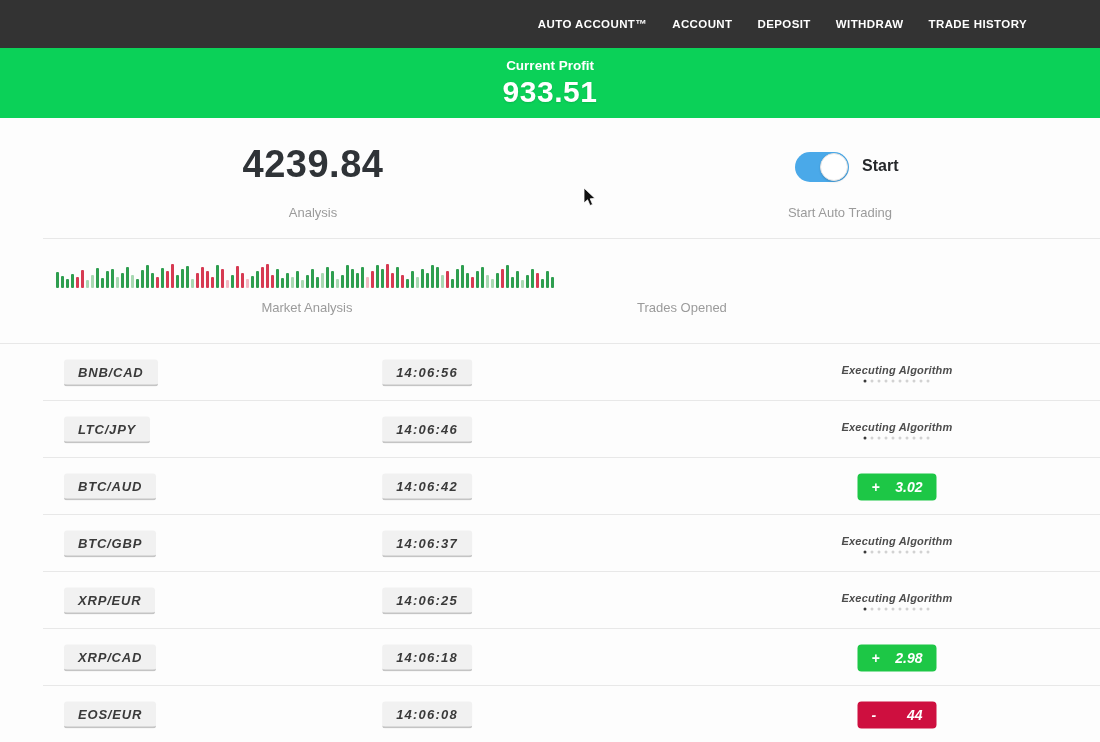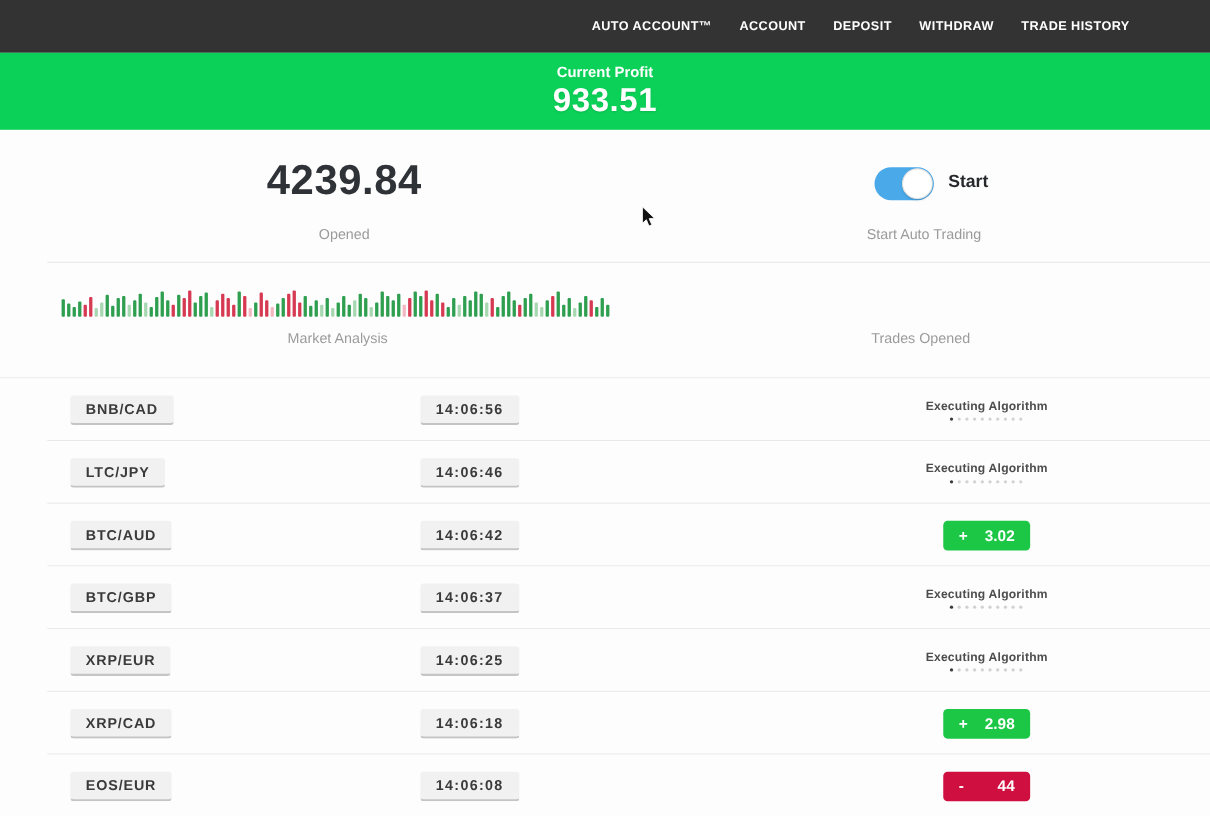--- a/index.html
+++ b/index.html
@@ -36,25 +36,25 @@
   .divider-1 { top:238px; }
 
   
   .chart { position:absolute; top:260px; left:56px; width:506px; height:28px;
            display:flex; align-items:flex-end; gap:2px; }
   .bar { display:inline-block; width:3px; border-radius:1px; }
   .market-label { position:absolute; top:300px; left:107px; width:400px; text-align:center;
                   font-size:13px; color:#9b9b9b; }
   .trades-opened-value { position:absolute; top:253px; left:637px; width:400px; text-align:center;
                          font-size:30px; font-weight:bold; color:#2f3337; }
-  .trades-opened-label { position:absolute; top:300px; left:637px; width:400px; text-align:center;
+  .trades-opened-label { position:absolute; top:300px; left:637px; width:400px; 
                          font-size:13px; color:#9b9b9b; }
 
   
-  .trades { position:absolute; top:343px; left:0; width:1100px; border-top:1px solid #e8e8e8; }
+  .trades { position:absolute; top:343px; left:0; width:1100px; border-top:1px solid #e8e8e8;font-style:italic; }
   .trade-row { position:relative; height:57px; background:#fdfdfd; }
   .trade-row::after { content:""; position:absolute; left:43px; right:0; bottom:0; height:1px; background:#e8e8e8; }
   .chip { position:absolute; top:50%; transform:translateY(-50%); background:#f1f1f1;
           border-bottom:2px solid #c4c4c4; border-radius:3px; padding:5px 14px;
           font-size:13px; font-weight:bold; color:#3a3a3a; letter-spacing:0.8px; white-space:nowrap; }
   .chip-pair { left:64px; }
   .chip-time { left:427px; transform:translate(-50%,-50%); letter-spacing:1.2px; }
   .status { position:absolute; left:897px; top:50%; transform:translate(-50%,-50%); text-align:center; }
   .status-label { font-size:11px; font-weight:bold; color:#4d4d4d; letter-spacing:0.2px; white-space:nowrap; }
   .dots { margin-top:4px; display:flex; justify-content:center; gap:4px; }
@@ -82,21 +82,21 @@
     <span class="nav-item">WITHDRAW</span>
     <span class="nav-item">TRADE HISTORY</span>
   </div>
 
   <div class="banner">
     <div class="banner-label">Current Profit</div>
     <div class="banner-value">933.51</div>
   </div>
 
   <div class="balance-value">4239.84</div>
-  <div class="balance-label">Opened</div>
+  <div class="balance-label">Analysis</div>
 
   <div class="toggle" role="switch" aria-checked="true">
     <span class="toggle-knob"></span>
   </div>
   <div class="toggle-label">Start</div>
   <div class="toggle-caption">Start Auto Trading</div>
 
   <div class="divider divider-1"></div>
 
   <div class="chart">

